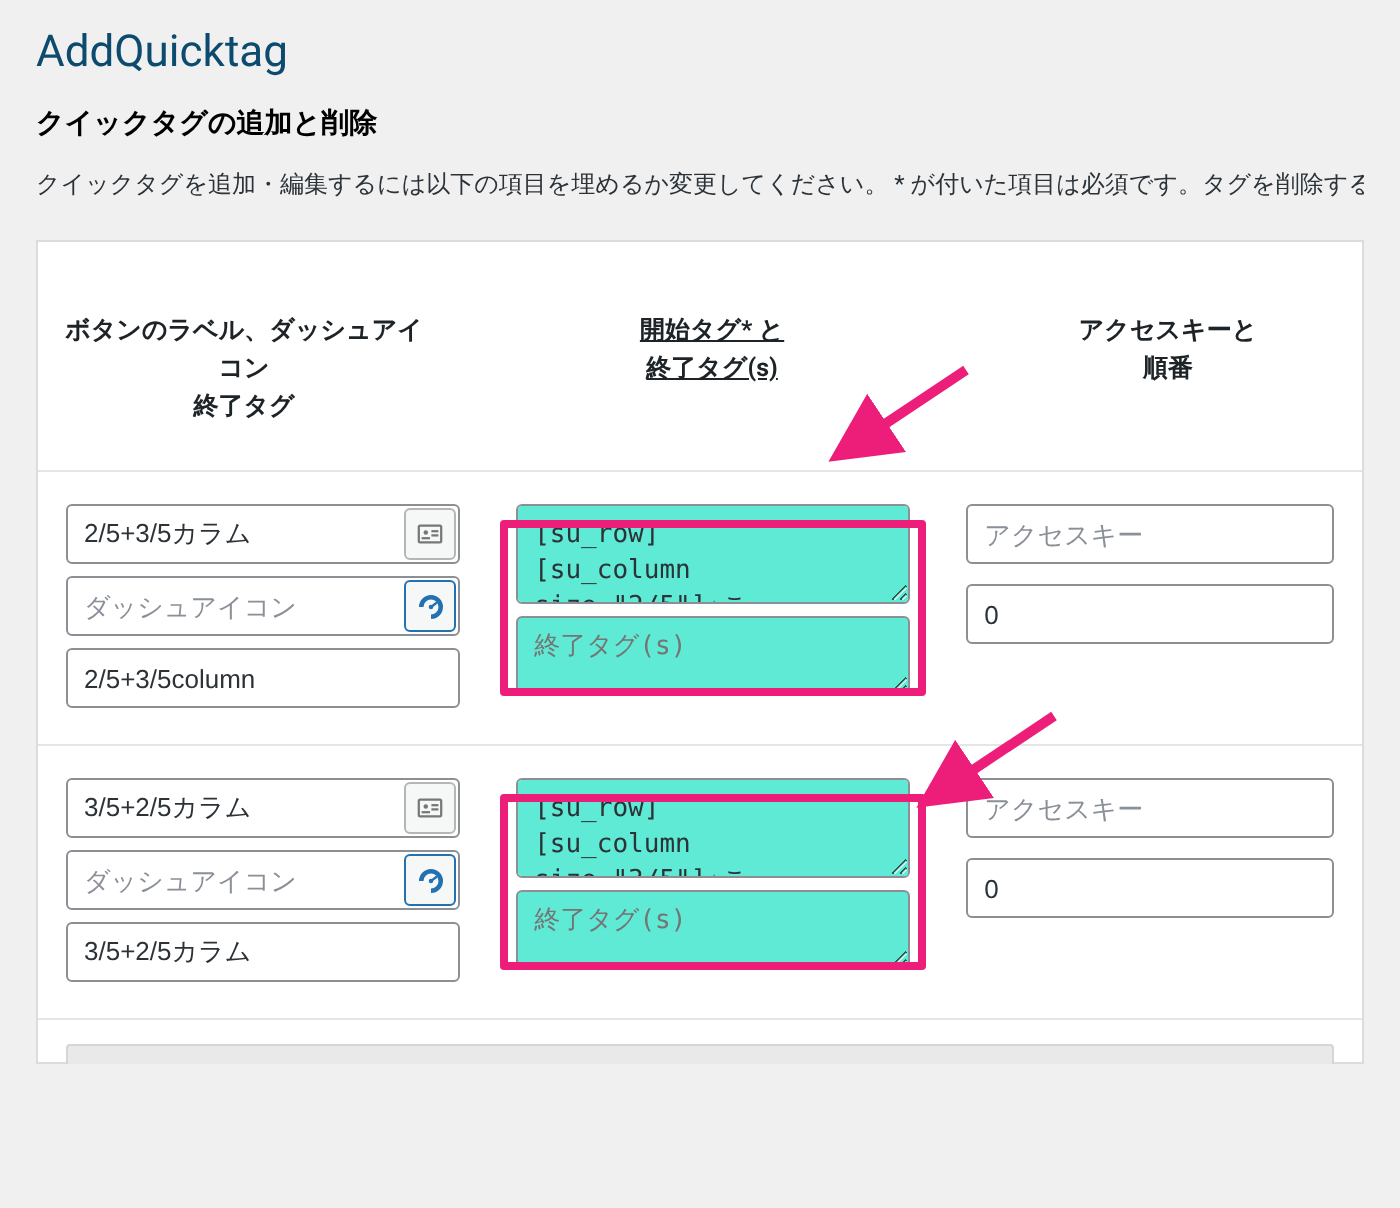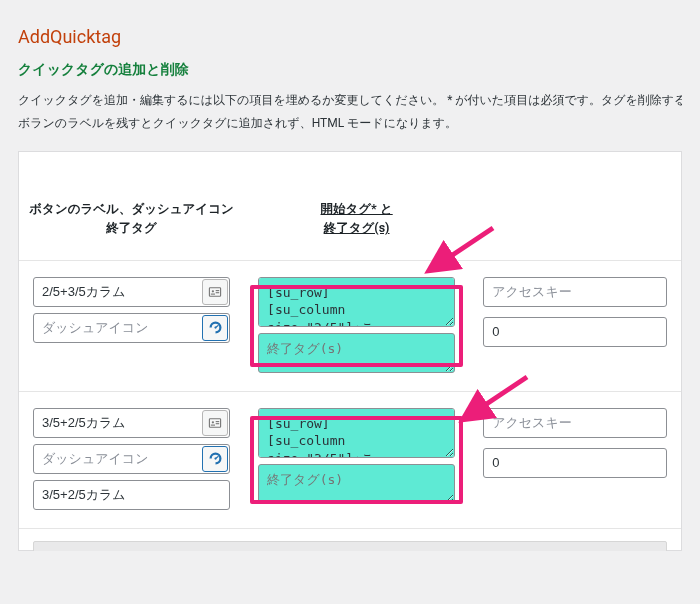--- a/index.html
+++ b/index.html
@@ -6,49 +6,50 @@
   body {
     font-family: -apple-system, BlinkMacSystemFont, "Segoe UI", Roboto, "Hiragino Kaku Gothic Pro", "Meiryo", sans-serif;
     background: #f0f0f1;
     color: #1d2327;
     font-size: 13px;
     width: 700px;
     overflow: hidden;
   }
   .wrap { padding: 10px 18px 0 18px; }
   h1.page-title {
-    font-size: 18px;
+    font-size: 22px;
     font-weight: 400;
-    color: #c2410c;
-    margin: 16px 0 14px 0;
+    color: #0c4a6e;
+    margin: 4px 0 14px 0;
   }
   h2.section-title {
     font-size: 14px;
     font-weight: 700;
-    color: #15803d;
+    color: #000000;
     margin: 0 0 12px 0;
   }
   p.desc {
     font-size: 12px;
     color: #2c3338;
     line-height: 1.6;
     margin-bottom: 4px;
     white-space: nowrap;
     overflow: hidden;
   }
   .panel {
     background: #fff;
     border: 1px solid #dcdcde;
     margin-top: 18px;
     padding: 0;
   }
   .thead-row {
     display: flex;
     width: 100%;
-    padding: 48px 0 22px 0;
+    padding: 36px 0 22px 0;
+    gap: 28px;
   }
   .thead-row > div {
     text-align: center;
     font-weight: 700;
     font-size: 12.5px;
     line-height: 1.5;
   }
   .col-label { width: 34%; padding: 0 8px; }
   .col-tags  { width: 34%; padding: 0 8px; }
   .col-key   { width: 32%; padding: 0 8px; }
@@ -162,21 +163,20 @@
     border-radius: 2px;
   }
 </style>
 </head>
 <body>
 
 <div class="wrap">
   <h1 class="page-title">AddQuicktag</h1>
   <h2 class="section-title">クイックタグの追加と削除</h2>
   <p class="desc">クイックタグを追加・編集するには以下の項目を埋めるか変更してください。 * が付いた項目は必須です。タグを削除するには全て</p>
-  <p class="desc">ボランのラベルを残すとクイックタグに追加されず、HTML モードになります。</p>
 
   <div class="panel">
 
     <div class="thead-row">
       <div class="col-label">
         <span>ボタンのラベル、ダッシュアイコン</span><br>
         <span>終了タグ</span>
       </div>
       <div class="col-tags" style="position:relative;text-decoration:underline;">
         <span>開始タグ* と</span><br>
@@ -184,20 +184,24 @@
         <div class="arrow" style="right:-32px; top:26px;">
           <svg viewBox="0 0 70 40">
             <defs>
               <marker id="ah1" markerWidth="7" markerHeight="7" refX="2" refY="3.5" orient="auto">
                 <polygon points="0 0, 7 3.5, 0 7" fill="#ec1e79"></polygon>
               </marker>
             </defs>
             <line x1="62" y1="2" x2="14" y2="34" stroke="#ec1e79" stroke-width="5" marker-end="url(#ah1)"></line>
           </svg>
         </div>
+      </div>
+      <div class="col-key">
+        <span>アクセスキーと</span><br>
+        <span>順番</span>
       </div>
     </div>
 
     <div class="row">
       <div class="cell col-label">
         <div class="stack">
           <div class="field-with-icon">
             <input type="text" value="2/5+3/5カラム" style="">
             <span class="field-icon">
               <svg width="14" height="14" viewBox="0 0 20 20" fill="none" stroke="#777" stroke-width="1.6">
@@ -212,20 +216,21 @@
           <div class="field-with-icon">
             <input type="text" placeholder="ダッシュアイコン" style="">
             <span class="dashicon-btn">
               <svg width="15" height="15" viewBox="0 0 20 20" fill="#2271b1">
                 <path d="M10 2a8 8 0 00-8 8h3a5 5 0 015-5 5 5 0 015 5 5 5 0 01-5 5v3a8 8 0 008-8 8 8 0 00-8-8z"></path>
                 <circle cx="10" cy="10" r="1.5"></circle>
                 <path d="M10 10l4-3" stroke="#2271b1" stroke-width="1.5" fill="none"></path>
               </svg>
             </span>
           </div>
+          <input type="text" value="2/5+3/5column" style="">
         </div>
       </div>
       <div class="cell col-tags">
         <div class="highlight-box"></div>
         <div class="stack">
           <textarea class="ta-start" style="">[su_row]
 [su_column size="2/5"]★こ</textarea>
           <textarea class="ta-end" placeholder="終了タグ(s)" style=""></textarea>
         </div>
       </div>

